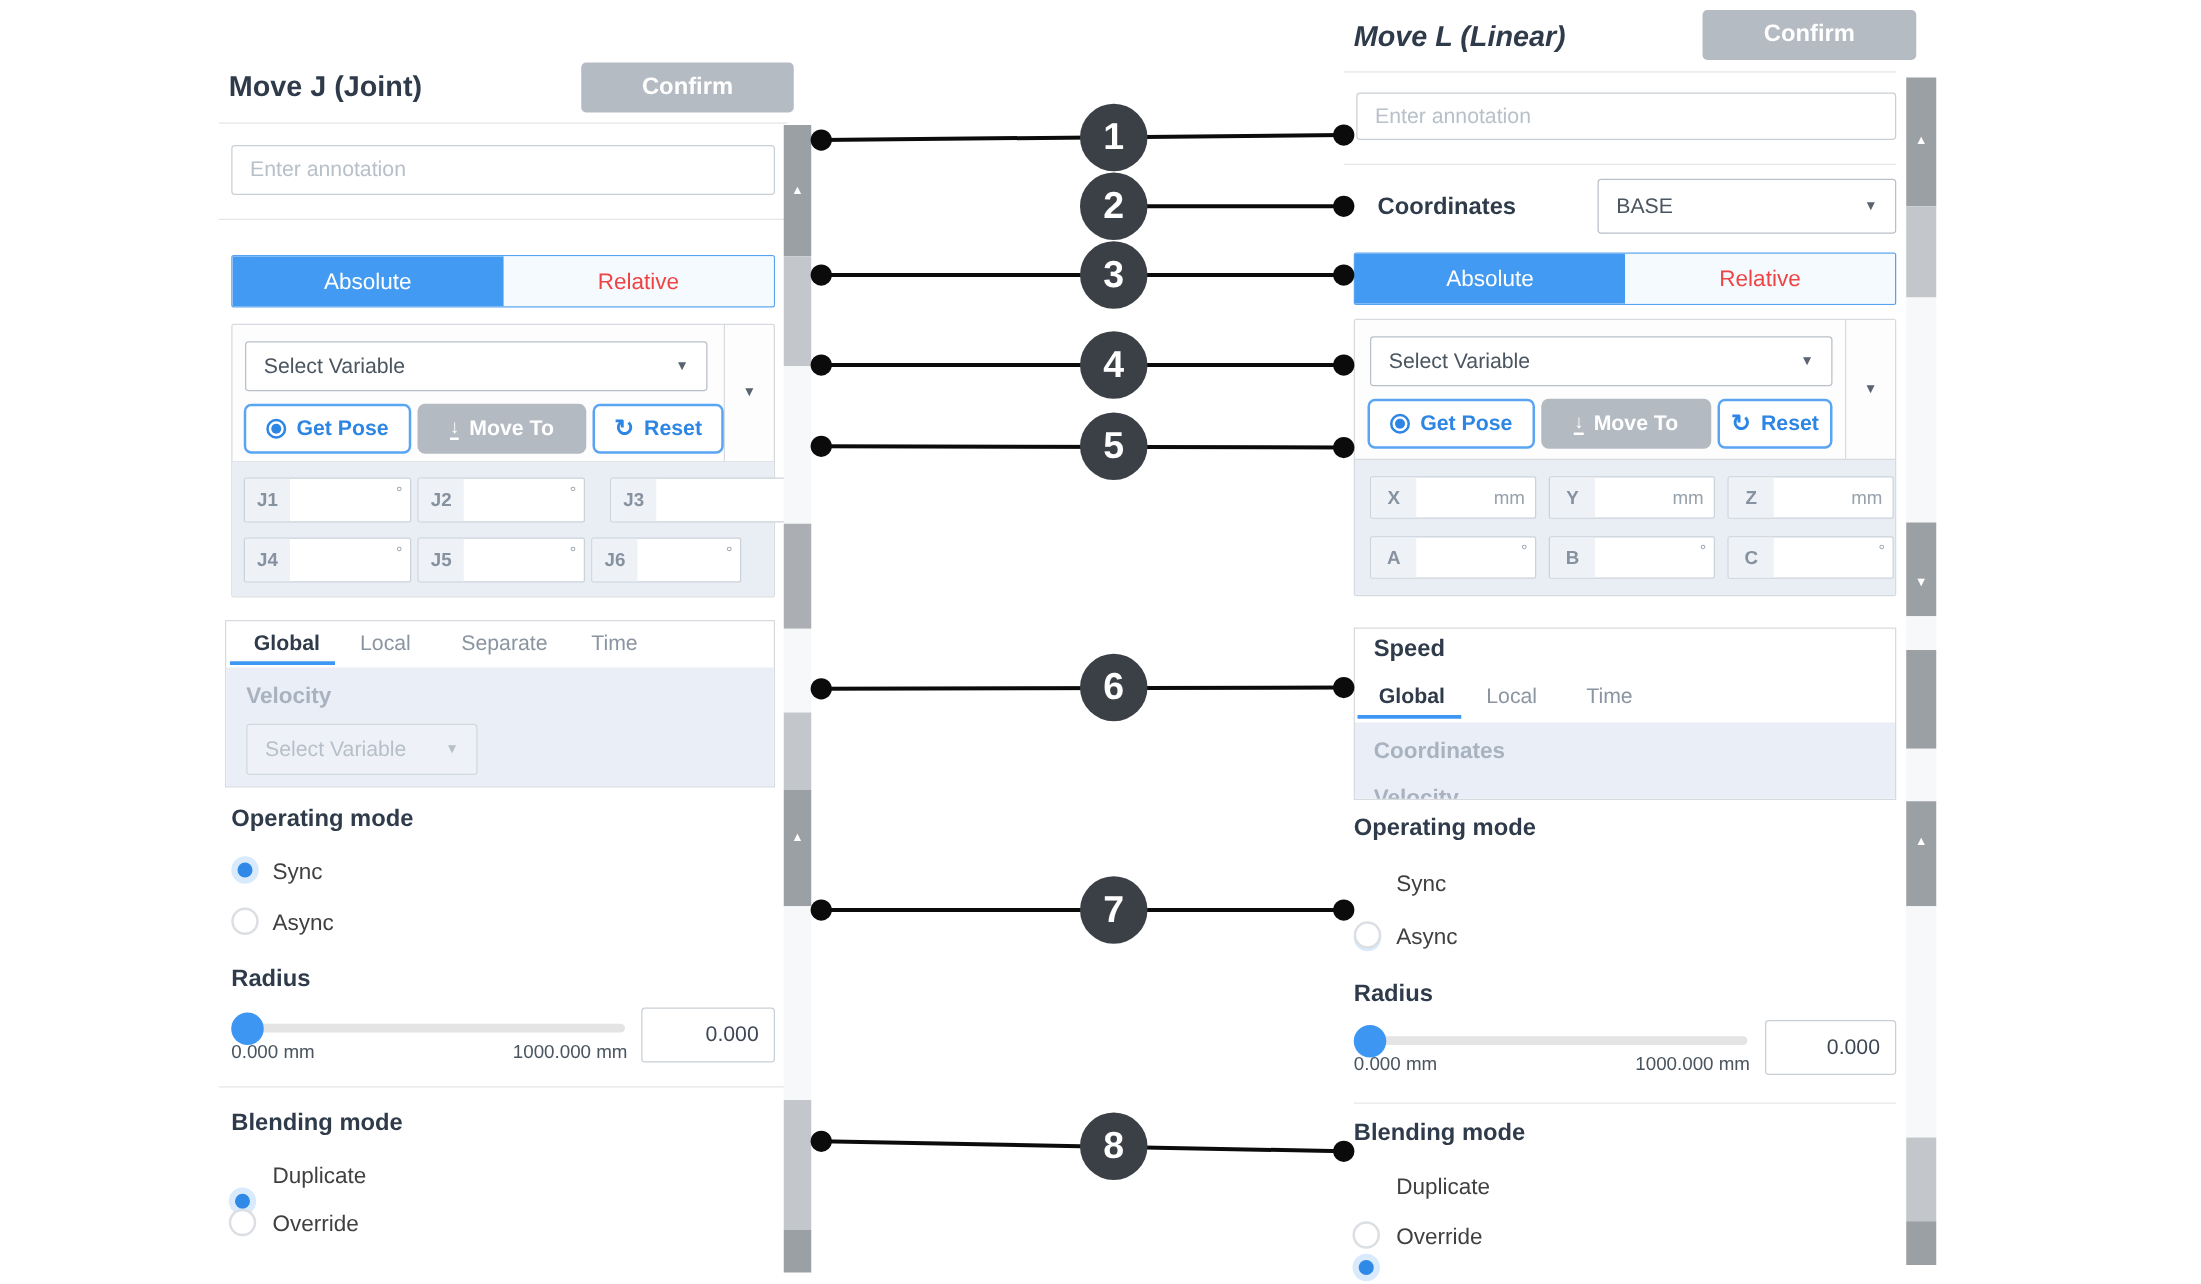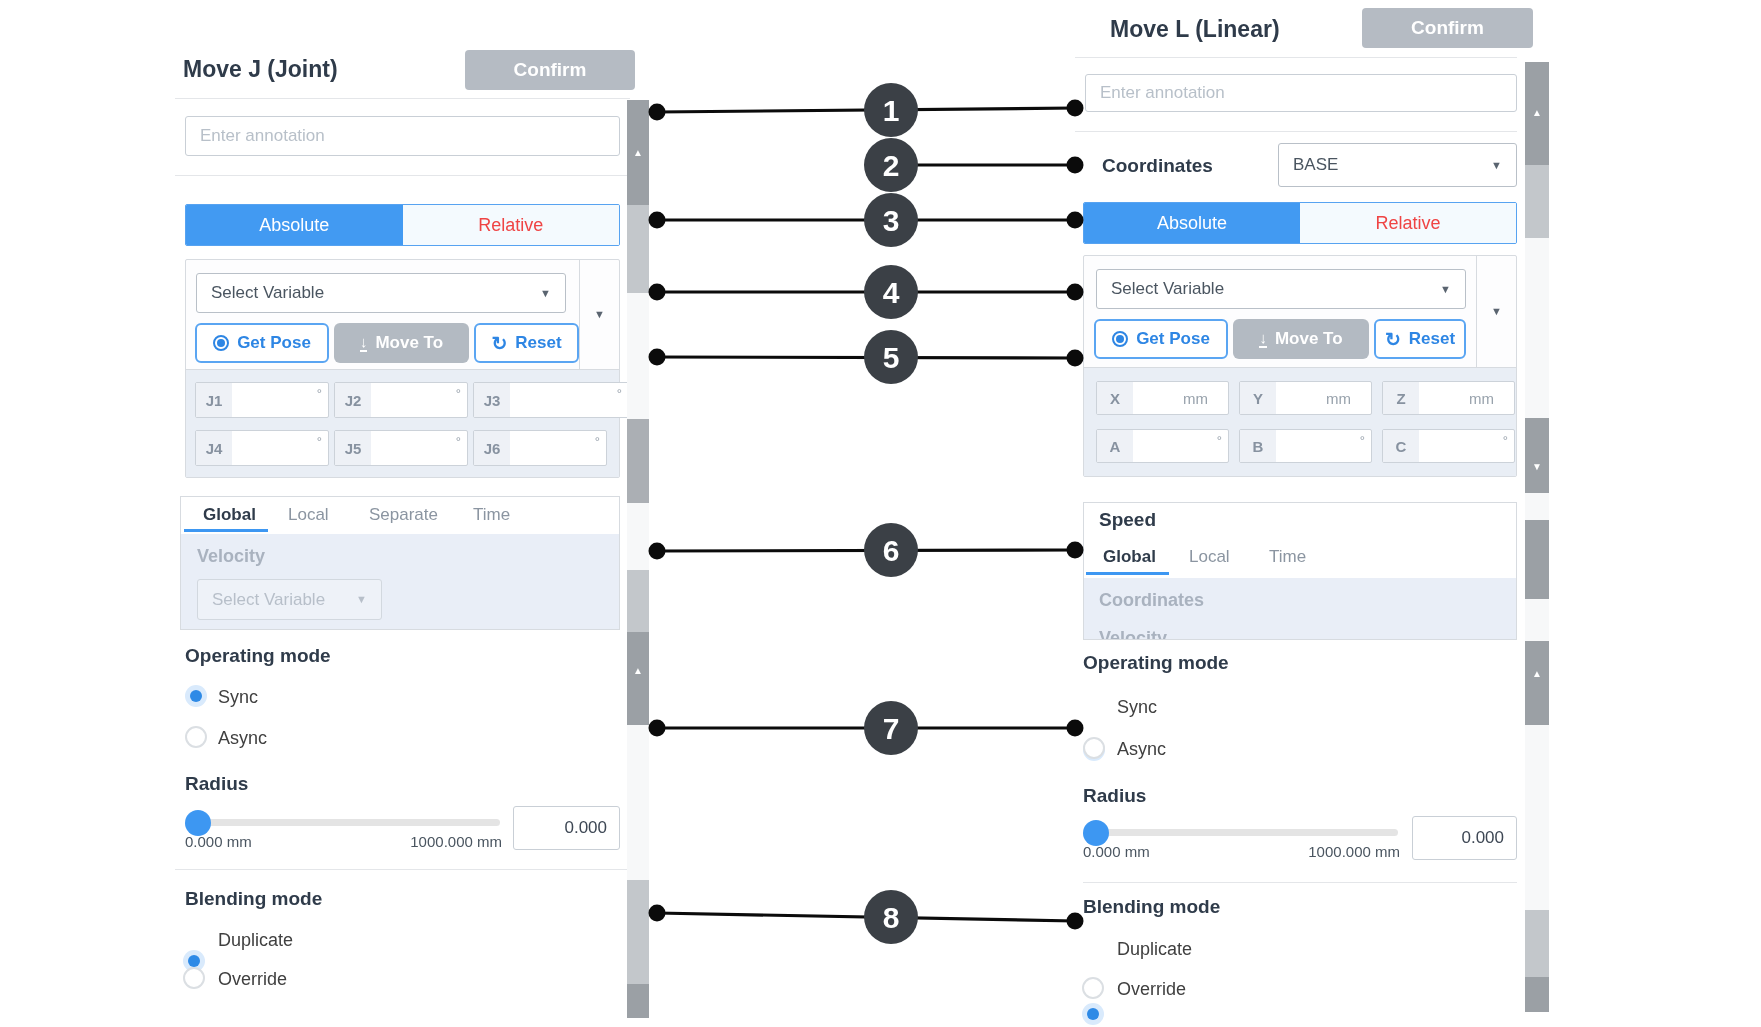--- a/index.html
+++ b/index.html
@@ -32,21 +32,21 @@
   .gp-ico { width:16px; height:16px; border:2px solid #2e86e4; border-radius:50%; position:relative; }
   .gp-ico::after { content:""; position:absolute; inset:2px; background:#2e86e4; border-radius:50%; }
   .mt-ico { color:#fff; font-weight:bold; font-size:15px; line-height:1; border-bottom:2px solid #fff; padding-bottom:1px; }
   .rs-ico { font-size:19px; font-weight:bold; line-height:1; color:#2e86e4; }
   .grid-bg { background:#e9eef5; }
   .fld { background:#fff; border:1px solid #ccd2d9; border-radius:2px; display:flex; position:absolute; }
   .fld .chip { width:36px; background:#eef1f6; color:#8792a0; font-weight:bold; font-size:15px;
                display:flex; align-items:center; justify-content:center; }
   .fld .unit { margin-left:auto; color:#98a2ac; }
   .fld .unit.deg { font-size:13px; padding:3px 6px 0 0; }
-  .fld .unit.mm  { font-size:15px; align-self:center; padding-right:20px; }
+  .fld .unit.mm  { font-size:15px; align-self:center; padding-right:8px; }
   .sbox { border:1px solid #d7dbe0; overflow:hidden; background:#fff; }
   .stab { position:absolute; font-size:17px; color:#8b95a1; white-space:nowrap; cursor:pointer; }
   .stab.on { color:#2f3b4a; font-weight:bold; }
   .uline { position:absolute; background:#3d97f2; height:3px; }
   .bluearea { position:absolute; background:#e9eef7; }
   .ghost { position:absolute; font-weight:bold; font-size:18px; color:#a9b2bf; white-space:nowrap; }
   .radio { width:22px; height:22px; border-radius:50%; cursor:pointer; }
   .radio.on  { background:#d9eafc; position:relative; }
   .radio.on .dot { position:absolute; left:5px; top:5px; width:12px; height:12px; border-radius:50%; background:#2e8ae6; }
   .radio.off { background:#fff; border:2px solid #dbdfe3; }
@@ -102,33 +102,33 @@
     </div>
     <div class="grid-bg" style="position:absolute; left:0; top:110px; right:0; bottom:0;">
       <div class="fld" style="left:9px;   top:12px; width:134px; height:36px;">
           <span class="chip">J1</span>
           <span class="unit deg">°</span>
         </div>
       <div class="fld" style="left:148px; top:12px; width:134px; height:36px;">
           <span class="chip">J2</span>
           <span class="unit deg">°</span>
         </div>
-      <div class="fld" style="left:287px; top:12px; width:156px; height:36px;">
+      <div class="fld" style="left:302px; top:12px; width:156px; height:36px;">
           <span class="chip">J3</span>
           <span class="unit deg">°</span>
         </div>
       <div class="fld" style="left:9px;   top:60px; width:134px; height:36px;">
           <span class="chip">J4</span>
           <span class="unit deg">°</span>
         </div>
       <div class="fld" style="left:148px; top:60px; width:134px; height:36px;">
           <span class="chip">J5</span>
           <span class="unit deg">°</span>
         </div>
-      <div class="fld" style="left:287px; top:60px; width:134px; height:36px;justify-content:center;">
+      <div class="fld" style="left:287px; top:60px; width:120px; height:36px;justify-content:center;">
           <span class="chip">J6</span>
           <span class="unit deg">°</span>
         </div>
     </div>
   </div>
 
   <div class="abs sbox" style="left:180px; top:496px; width:440px; height:134px;">
     <span class="stab on" style="left:22px;  top:8px;">Global</span>
     <span class="stab" style="left:107px; top:8px;">Local</span>
     <span class="stab" style="left:188px; top:8px;">Separate</span>
@@ -177,21 +177,21 @@
     <div class="seg" style="top:503px; height:67px;  background:#f7f8f9;"></div>
     <div class="seg" style="top:570px; height:62px;  background:#c3c7cb;"></div>
     <div class="seg" style="top:632px; height:93px;  background:#9ba0a5;">
       <span class="sb-arrow" style="top:34px;">▲</span>
     </div>
     <div class="seg" style="top:725px; height:155px; background:#f7f8f9;"></div>
     <div class="seg" style="top:880px; height:104px; background:#c3c7cb;"></div>
     <div class="seg" style="top:984px; height:34px;  background:#9ba0a5;"></div>
   </div>
 
-  <div class="abs ttl" style="left:1110px; top:16px;">Move L (Linear)</div>
+  <div class="abs ttl" style="left:1083px; top:16px;font-style:italic;">Move L (Linear)</div>
   <button class="abs btn-confirm" style="left:1362px; top:8px; width:171px; height:40px;">Confirm</button>
   <div class="abs divider" style="left:1075px; top:57px; width:442px;"></div>
 
   <input class="abs inp" style="left: 1085px; top: 74px; width: 432px; height: 38px;" placeholder="Enter annotation">
   <div class="abs divider" style="left:1075px; top:131px; width:442px;"></div>
 
   <div class="abs h" style="left:1083px; top:155px;margin-left:19px;">Coordinates</div>
   <div class="abs ddl" style="left:1278px; top:143px; width:239px; height:44px;">
     <span>BASE</span>
     <span class="caret">▼</span>

